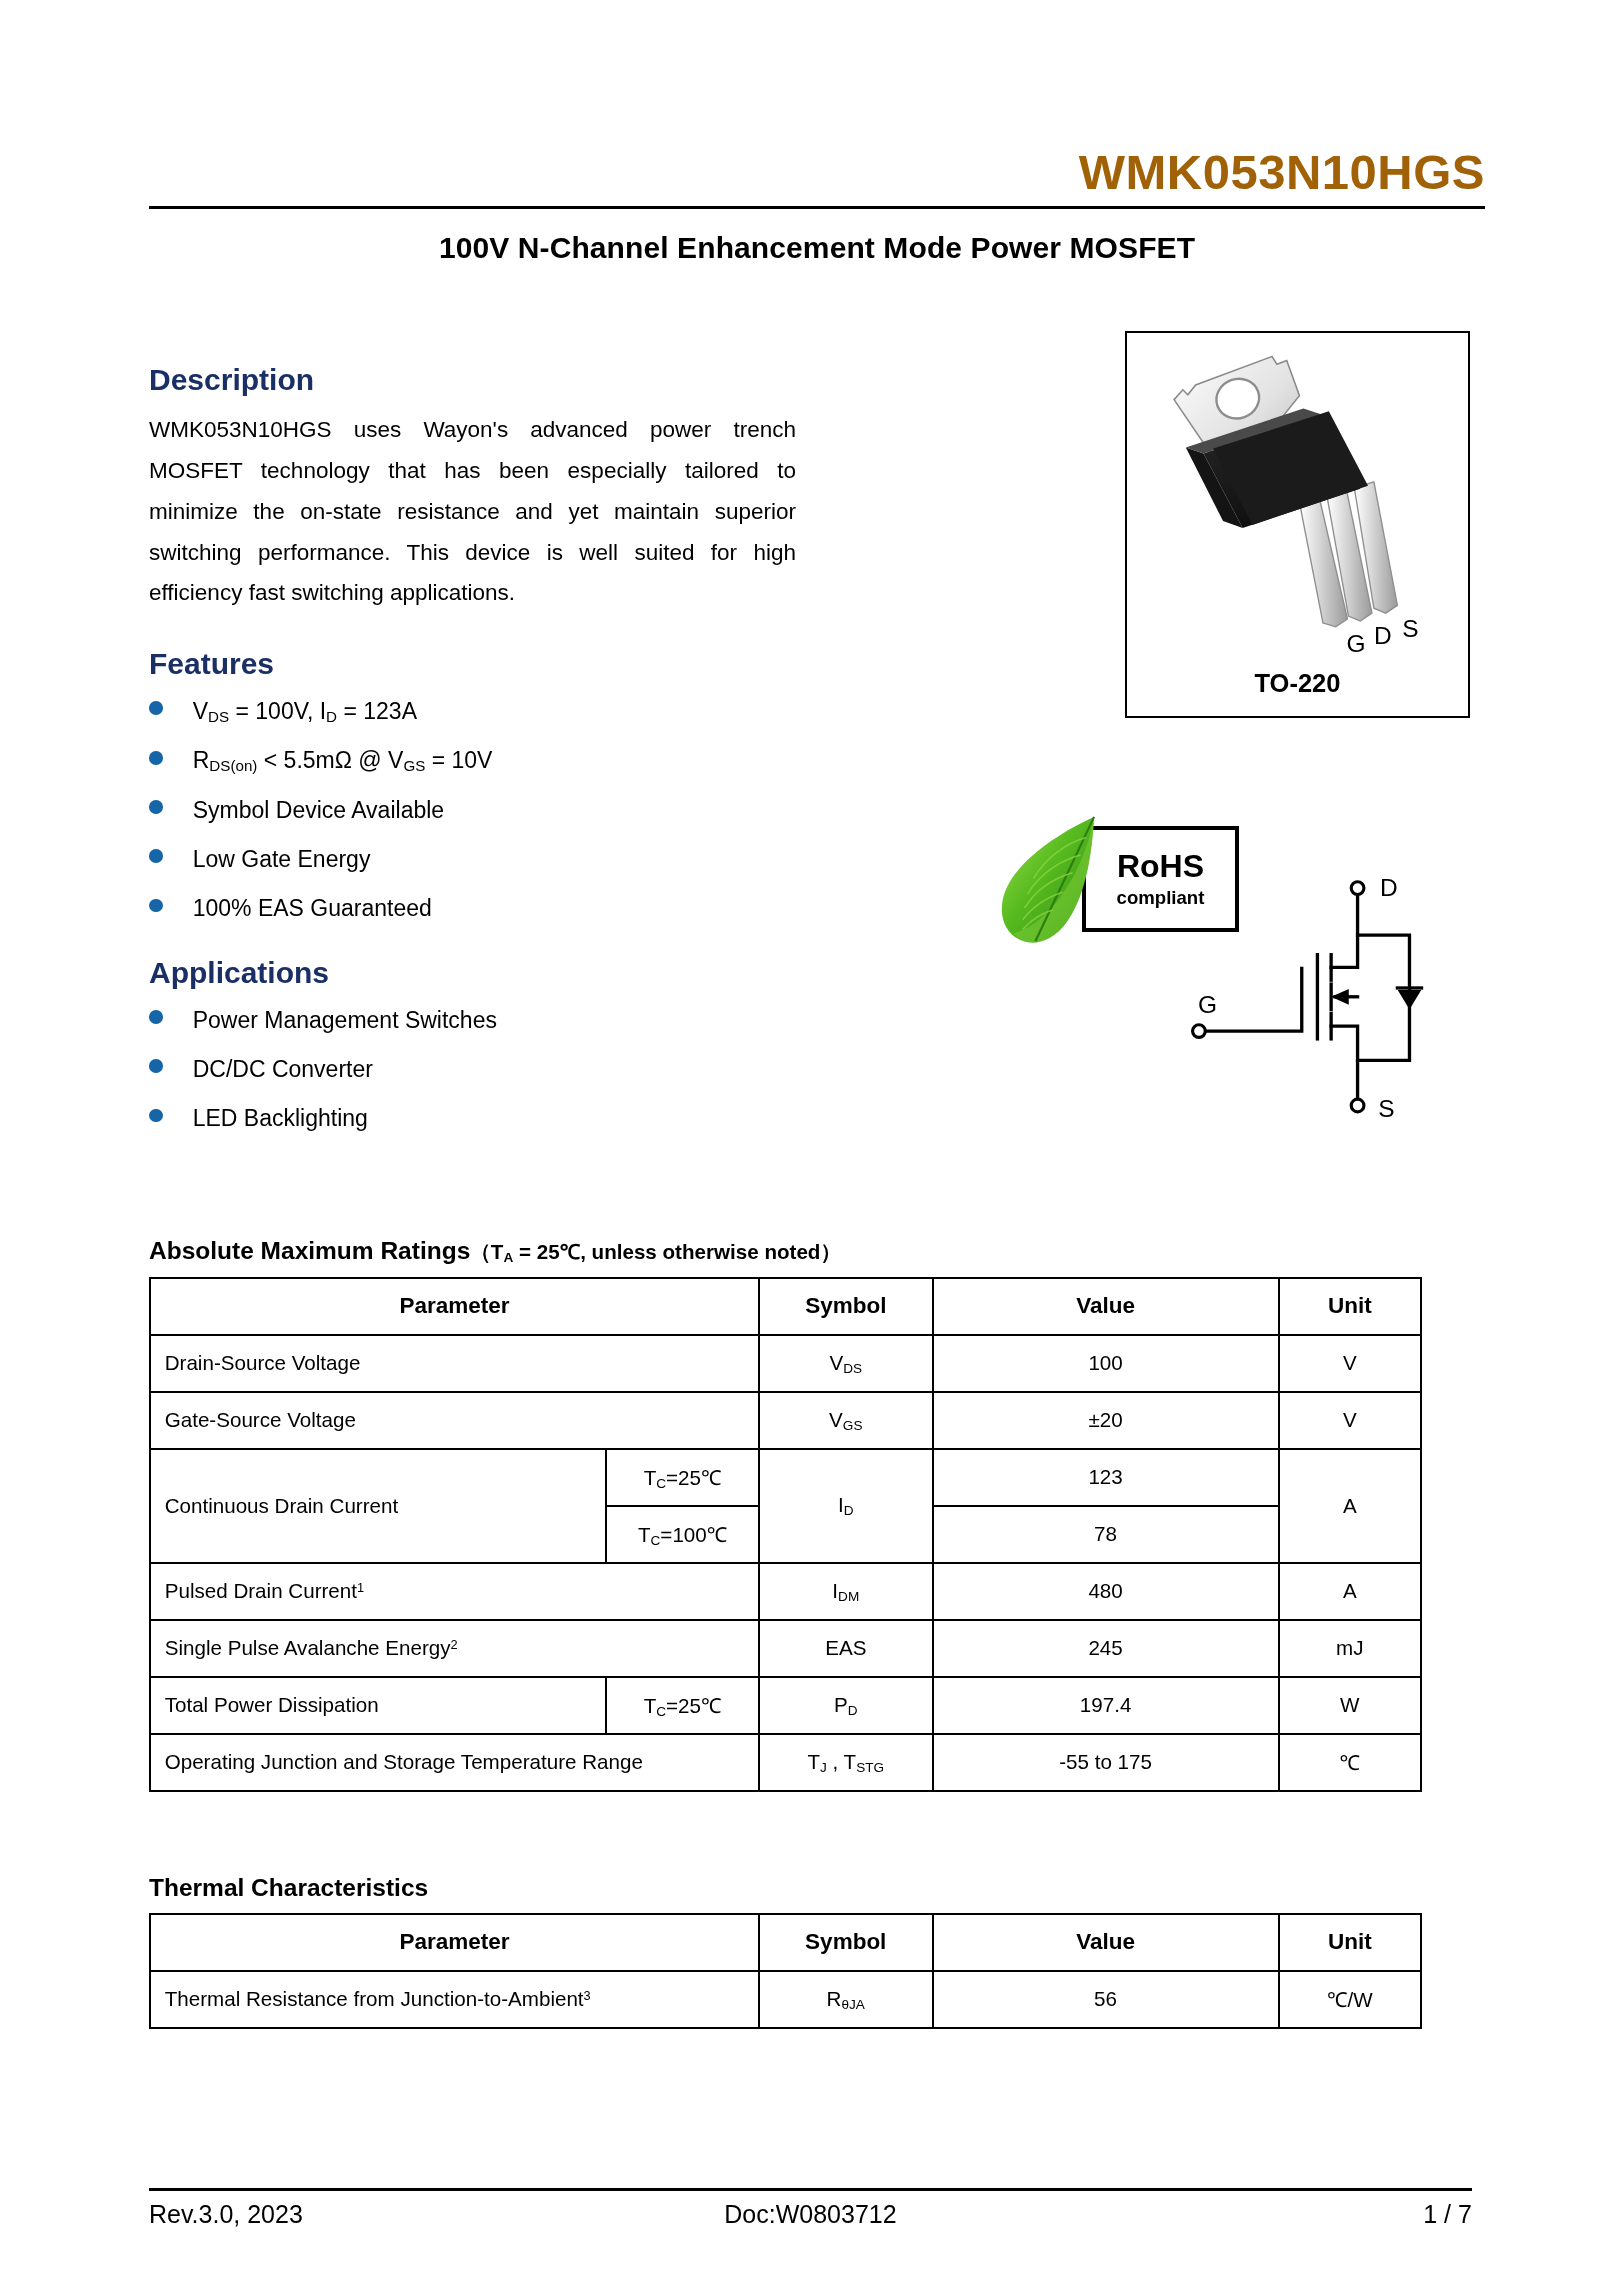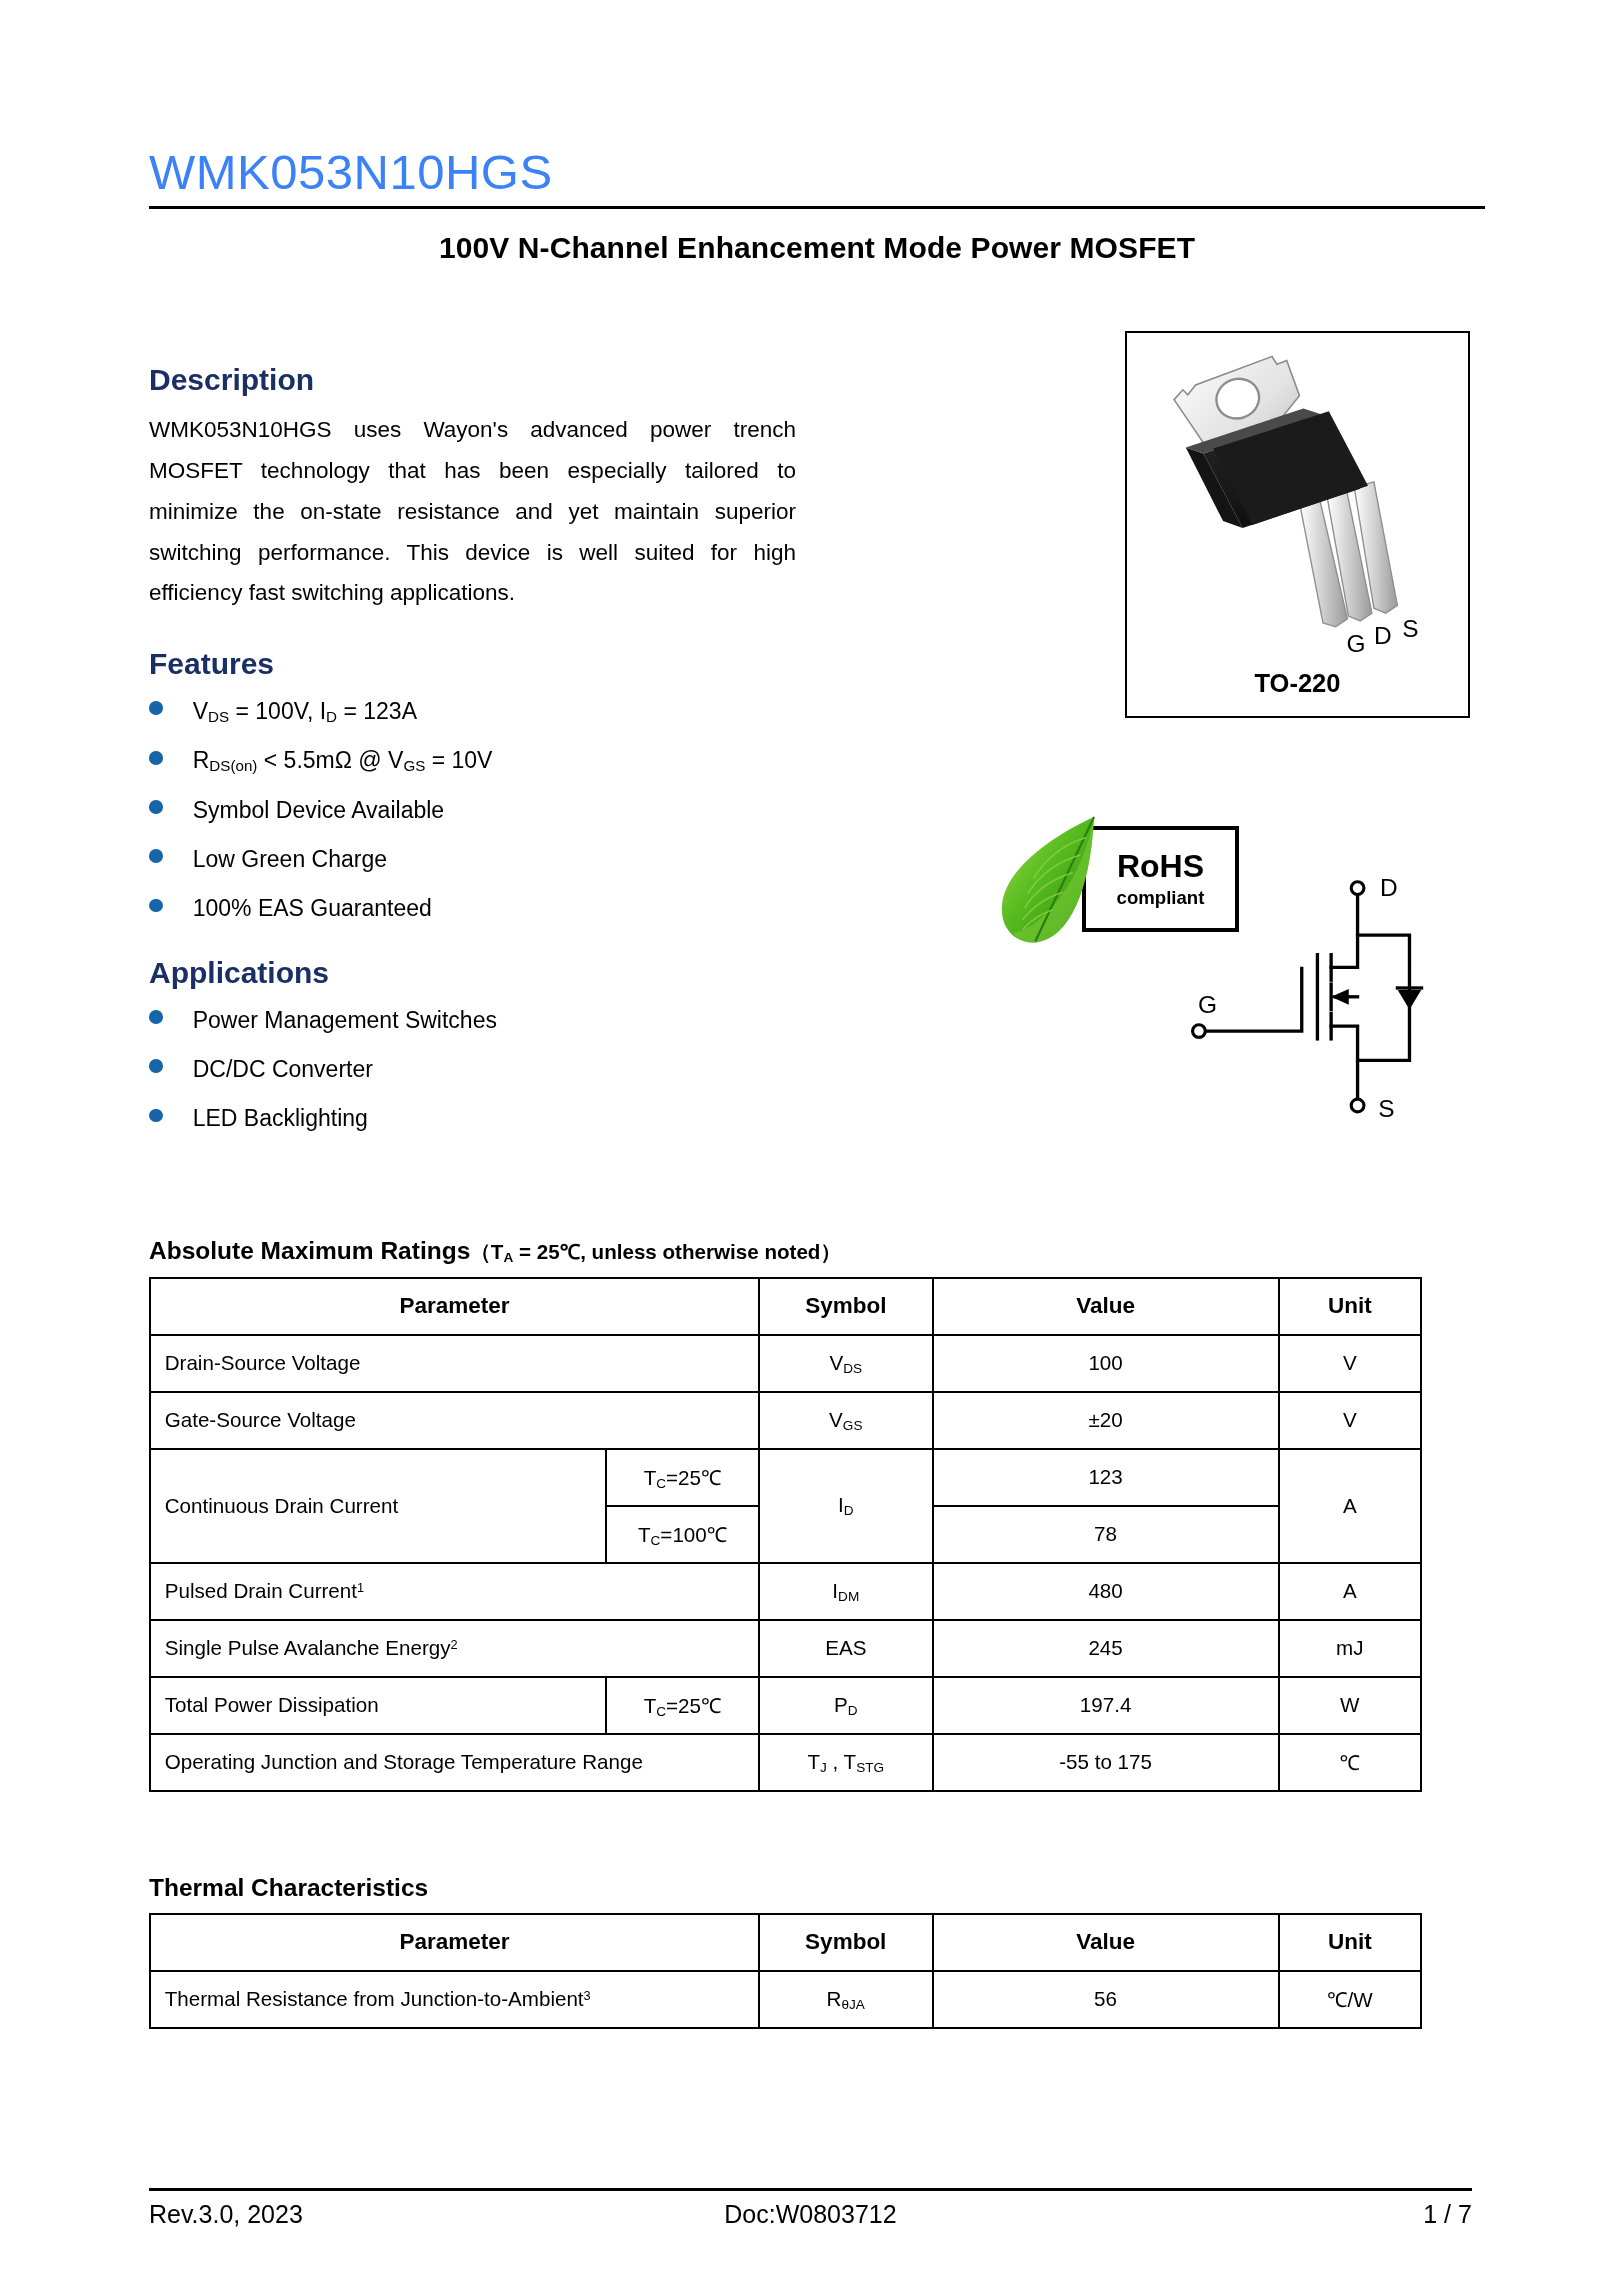--- a/index.html
+++ b/index.html
@@ -24,25 +24,26 @@
   }
 
   
   .header-wrap {
     position: absolute;
     left: 149px;
     top: 147px;
     width: 1336px;
   }
   .part-title {
+    text-align: right;
     font-size: 49px;
-    font-weight: normal;
+    font-weight: bold;
     letter-spacing: 0.5px;
     line-height: 1.05;
-    color: #3b82f6;
+    color: #a16207;
   }
   .header-rule {
     margin-top: 7.8px;
     border-bottom: 3.9px solid #000;
     width: 100%;
   }
   .subtitle {
     margin-top: 21.6px;
     text-align: center;
     font-size: 30px;
@@ -250,21 +251,21 @@
       <li>
         <span class="dot"></span>
         <span class="li-text">R<sub>DS(on)</sub> &lt; 5.5mΩ @ V<sub>GS</sub> = 10V</span>
       </li>
       <li>
         <span class="dot"></span>
         <span class="li-text">Symbol Device Available</span>
       </li>
       <li>
         <span class="dot"></span>
-        <span class="li-text">Low Green Charge</span>
+        <span class="li-text">Low Gate Energy</span>
       </li>
       <li>
         <span class="dot"></span>
         <span class="li-text">100% EAS Guaranteed</span>
       </li>
     </ul>
 
     <h2 class="section" style="margin-top:29px;">Applications</h2>
     <ul class="bullets">
       <li>

